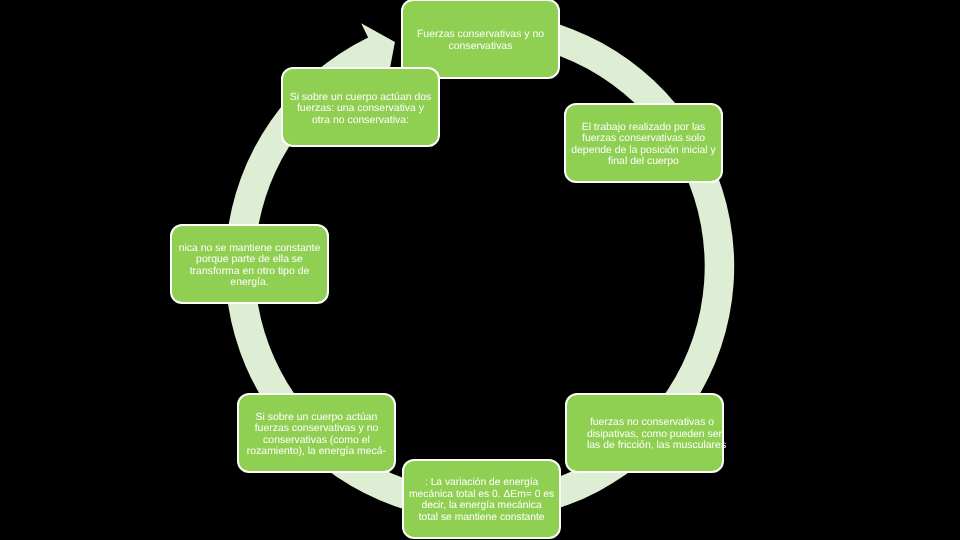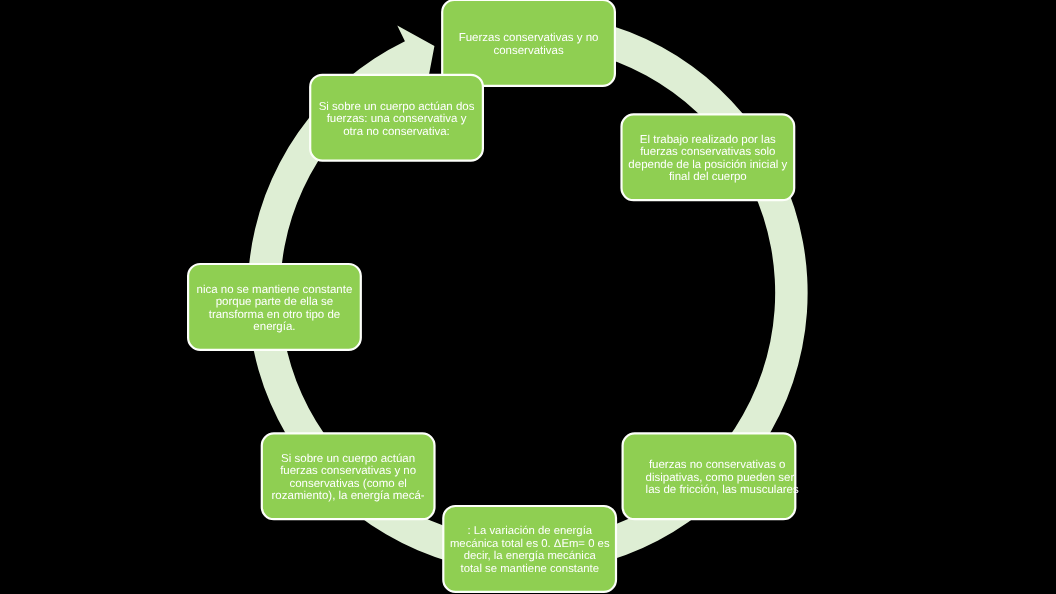--- a/index.html
+++ b/index.html
@@ -11,21 +11,21 @@
         background:#8FCF52;border:2.4px solid #FDFFFA;border-radius:12px;
         display:flex;align-items:center;justify-content:center;text-align:center;
         color:#FFFFFF;font-size:10.45px;line-height:11.5px;padding:0 5px;}
   .node .txt{width:100%;white-space:nowrap;transform:translateZ(0);position:relative;top:1.9px;}
   .n1{left:400.9px;top:-1.0px;}
   .n2{left:563.9px;top:66.9px;margin-top:36px;}
   .n3{left:631.8px;top:230.1px;}
   .n4{left:564.9px;top:392.7px;padding-left:20px;}
   .n5{left:402.0px;top:458.5px;}
   .n6{left:236.9px;top:392.7px;}
-  .n7{left:169.9px;top:239px;align-items:center;}
+  .n7{left:169.9px;top:224px;align-items:center;}
   .n8{left:236.9px;top:66.9px;margin-left:44px;}
 </style>
 </head>
 <body>
 
 <div id="stage" style="background: rgb(0, 0, 0);">
 
   <svg id="ring-svg" viewBox="0 0 960 540">
     <path id="ring-path" fill="#DEEED4" d="M 413.83 20.37 A 254.5 254.5 0 0 1 729.24 316.21 A 254.5 254.5 0 0 1 324.18 467.66 A 254.5 254.5 0 0 1 368.13 37.46 L 361.16 23.17 L 394.95 41.93 L 388.04 78.26 L 367.20 71.34 A 225 225 0 0 0 342.21 444.31 A 225 225 0 0 0 700.31 310.42 A 225 225 0 0 0 421.47 48.87 Z"></path>
   </svg>

